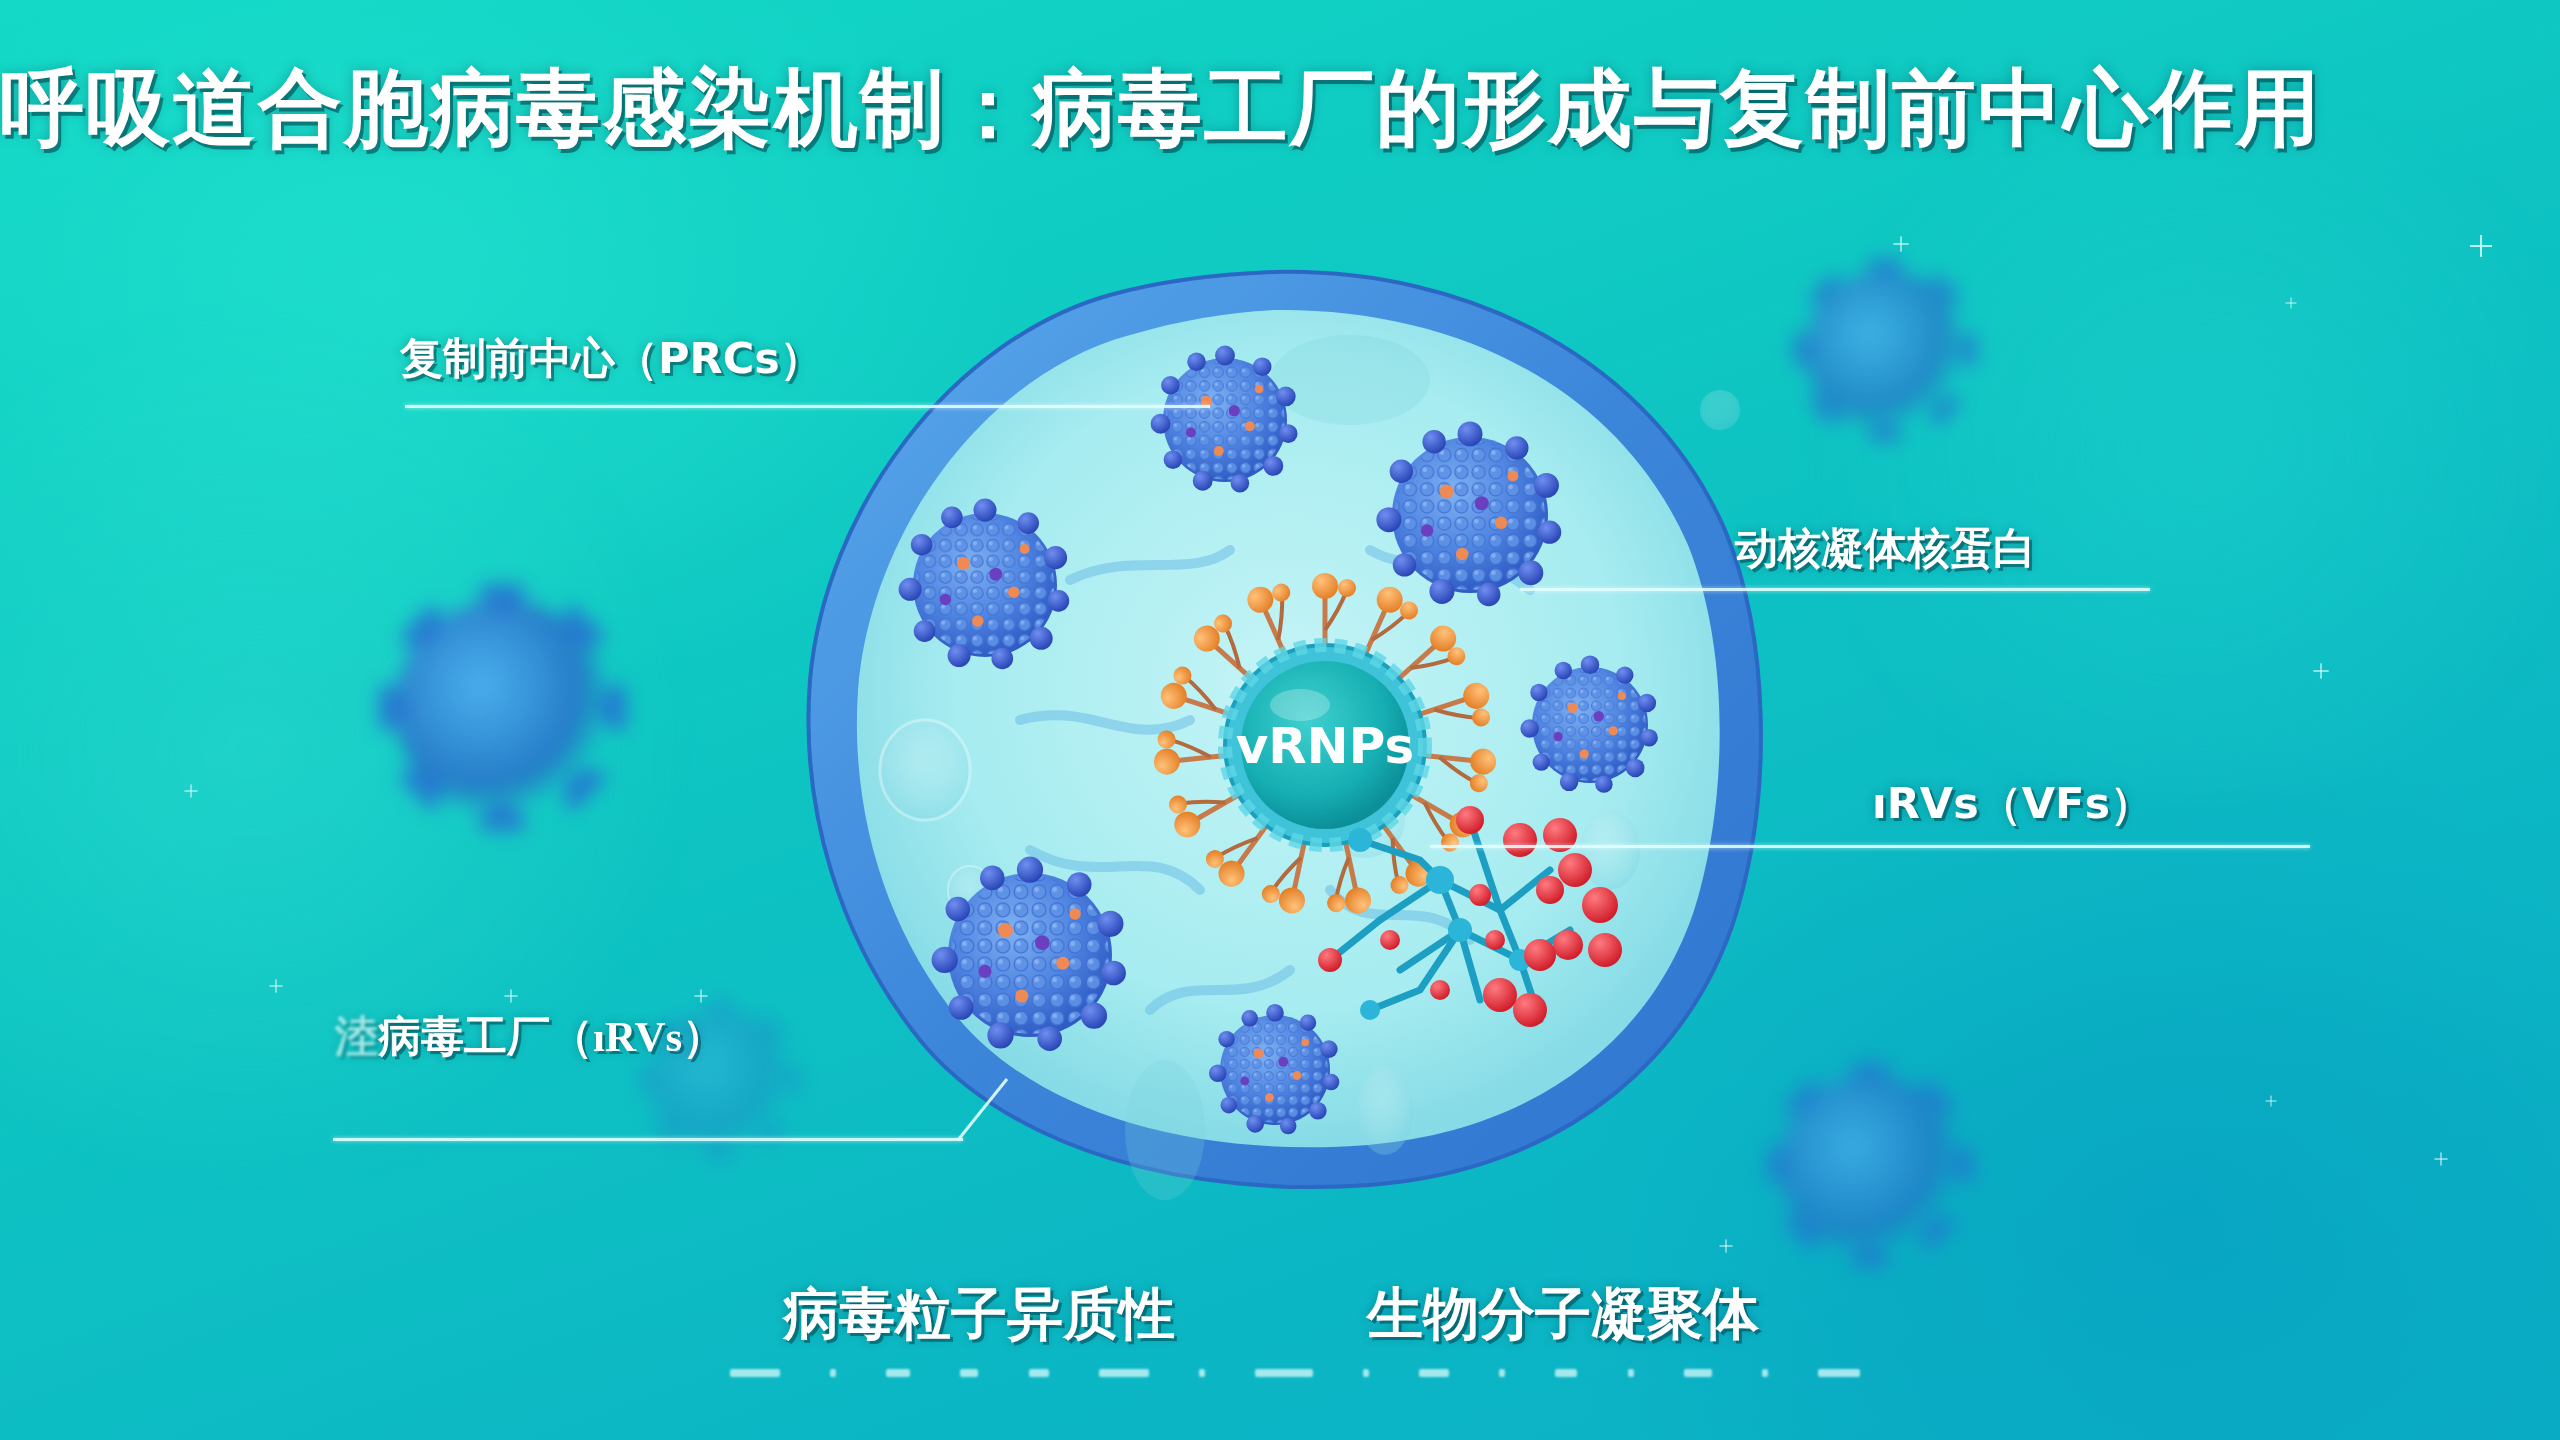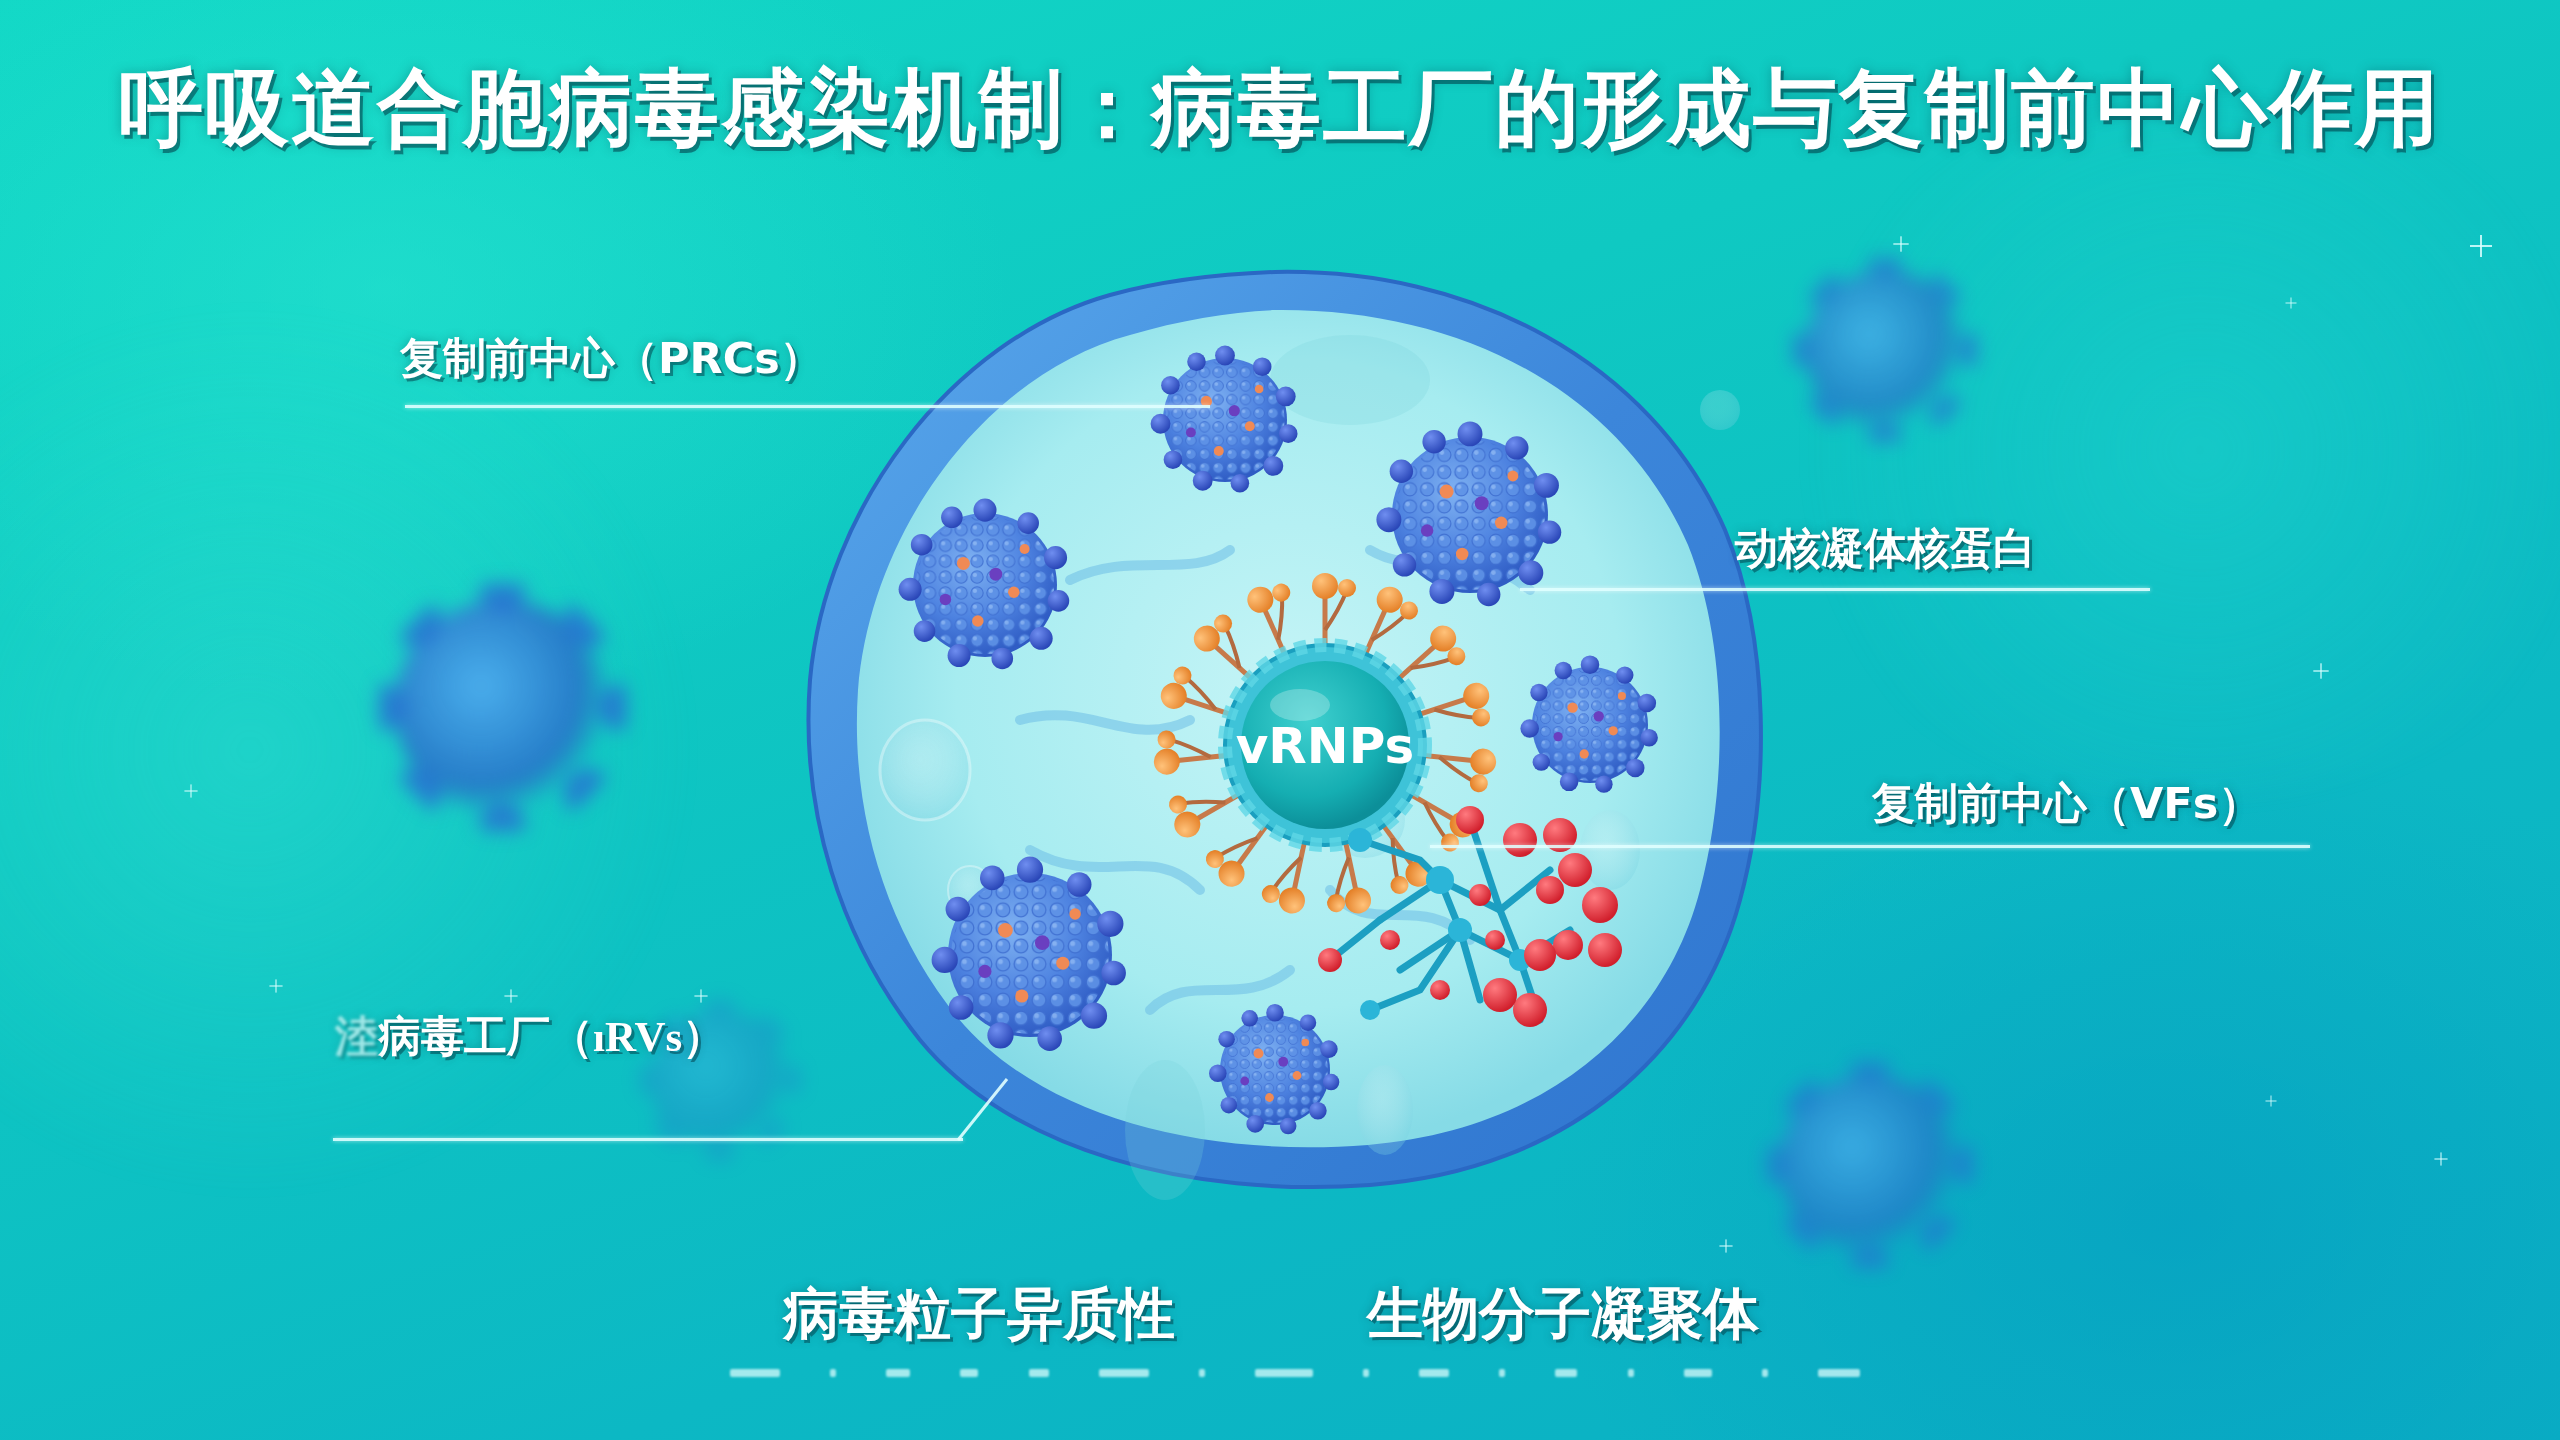--- a/index.html
+++ b/index.html
@@ -55,21 +55,20 @@
       background: rgba(220,255,255,0.85);
     }
     .sparkle::before { left: 10px; top: 0; width: 2px; height: 22px; }
     .sparkle::after { top: 10px; left: 0; height: 2px; width: 22px; }
 
     .title {
       position: absolute;
       left: 0;
       top: 52px;
       width: 2560px;
-      text-align: center;
       font-family: "DejaVu Sans", "Liberation Sans", sans-serif;
       font-weight: bold;
       font-size: 84px;
       letter-spacing: 2px;
       color: #ffffff;
       text-shadow: 3px 4px 0 rgba(0,60,70,0.55), 0 0 12px rgba(0,70,80,0.35);
     }
 
     .cell {
       position: absolute;
@@ -354,21 +353,21 @@
     </g>
   </g>
 </svg>
 
 <div class="label" style="left:400px; top:330px;">复制前中心（PRCs）</div>
 <div class="leader" style="left:405px; top:405px; width:805px;"></div>
 
 <div class="label" style="left:1735px; top:520px;text-align:center;">动核凝体核蛋白</div>
 <div class="leader" style="left:1520px; top:588px; width:630px;"></div>
 
-<div class="label" style="left:1872px; top:775px;">复制前中心（VFs）</div>
+<div class="label" style="left:1872px; top:775px;">ıRVs（VFs）</div>
 <div class="leader" style="left:1430px; top:845px; width:880px;"></div>
 
 <div class="label" style="left:335px; top:1008px;font-family:Liberation Serif, serif;">
   <span class="artifact">淕</span><span>病毒工厂（ıRVs）</span>
 </div>
 <div class="leader" style="left:333px; top:1138px; width:630px;"></div>
 <svg style="position:absolute; left:955px; top:1075px; width:60px; height:70px;" viewBox="0 0 60 70">
   <line x1="3" y1="65" x2="52" y2="4" stroke="rgba(225,255,255,0.9)" stroke-width="3"></line>
 </svg>
 

